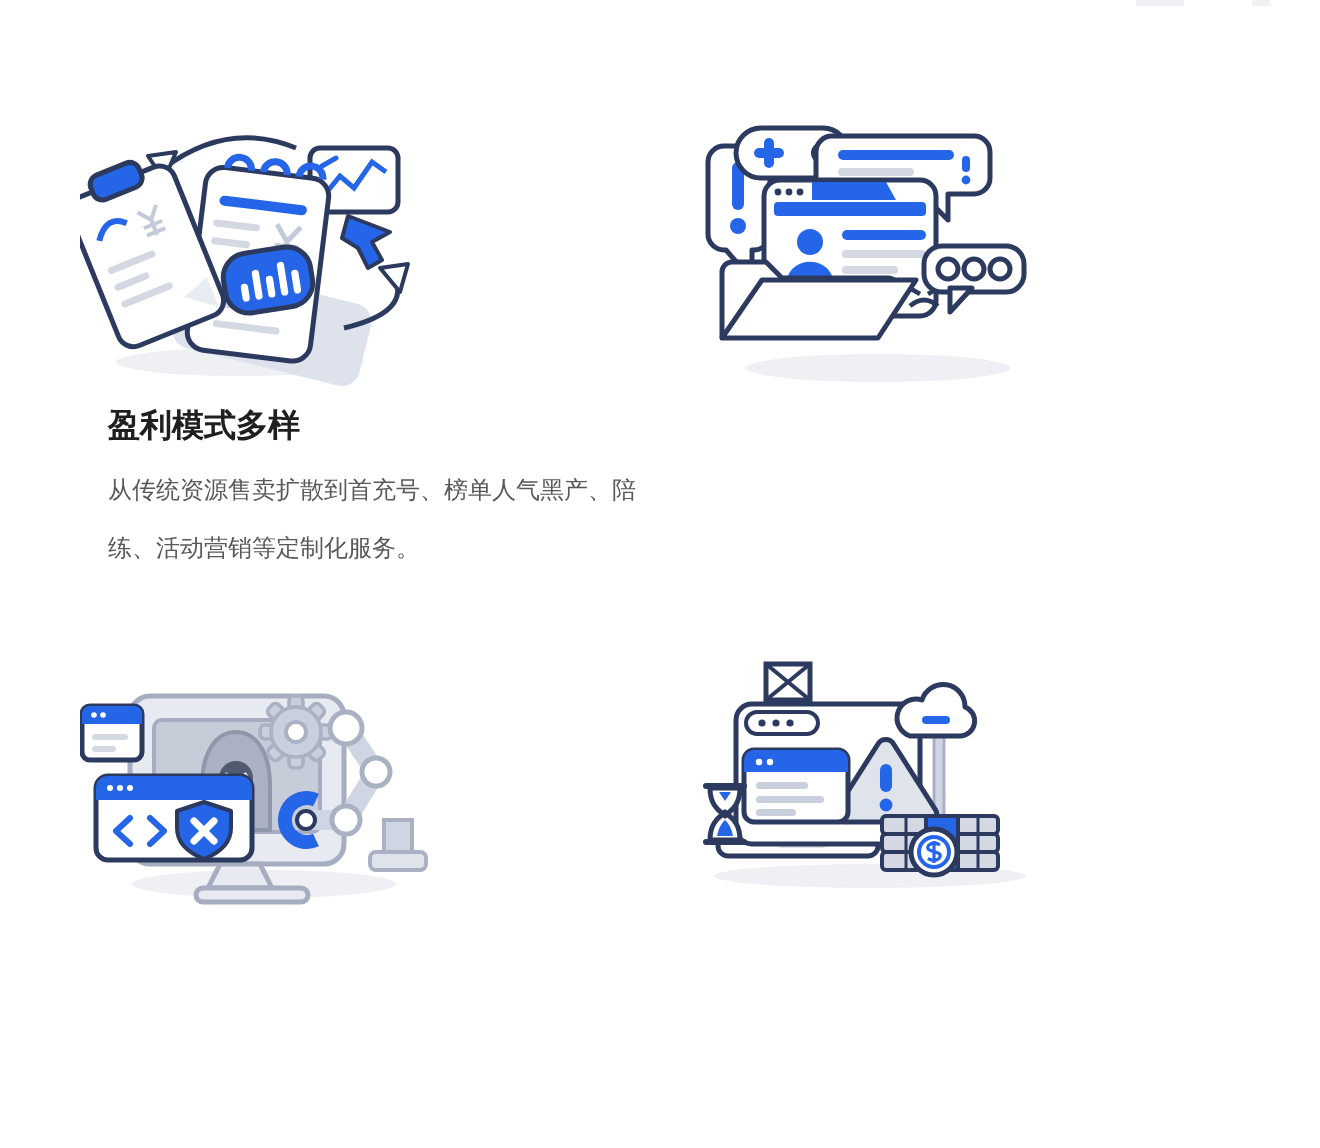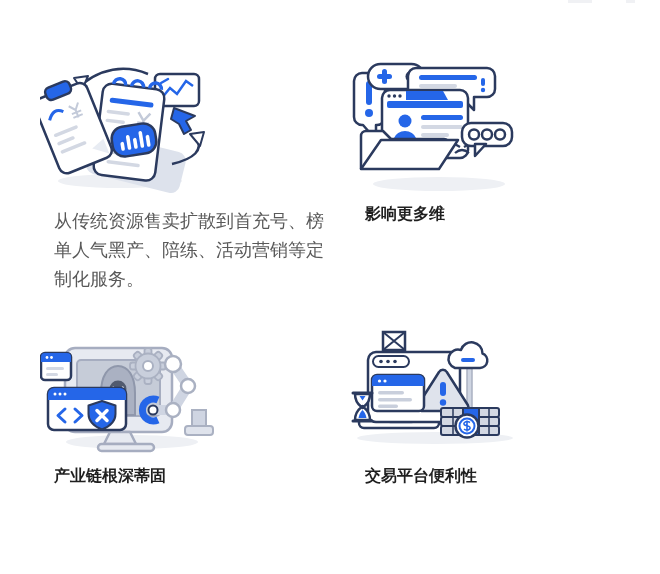--- a/index.html
+++ b/index.html
@@ -8,21 +8,21 @@
     background:#ffffff;
     font-family:"Liberation Sans","DejaVu Sans",sans-serif;
   }
   .artifact{position:absolute;top:0;height:3px;background:#f0f1f4;}
   .feature{position:absolute;width:288px;}
   .feature .illus{width:178px;height:150px;margin-left:-14px;}
   .feature h3{
     margin:4px 0 0;font-size:16px;line-height:20px;font-weight:700;color:#1f1f1f;
   }
   .feature p{
-    margin:7px 0 0;width:272px;font-size:18px;line-height:29px;color:#595959;
+    margin:7px 0 0;width:272px;font-size:12px;line-height:29px;color:#595959;
   }
   .f1{left:54px;top:50px}
   .f2{left:365px;top:50px}
   .f3{left:54px;top:312px}
   .f4{left:365px;top:312px}
   svg .ln{stroke-linecap:round;}
 </style>
 </head>
 <body>
 
@@ -79,20 +79,21 @@
           <rect x="106" y="87" width="3.6" height="12" rx="1.8"></rect>
         </g>
       </g>
 
       <g>
         <path d="M132 114 Q 166 106 157 88" fill="none" stroke="#2b3a5e" stroke-width="2.5"></path>
         <polygon points="150,84 164,82 160,96" fill="#fff" stroke="#2b3a5e" stroke-width="2" stroke-linejoin="round"></polygon>
       </g>
     </svg>
   </div>
+  <h3>盈利模式多样</h3>
   <p>从传统资源售卖扩散到首充号、榜单人气黑产、陪练、活动营销等定制化服务。</p>
 </section>
 
 <section class="feature f2">
   <div class="illus">
     <svg viewBox="0 0 178 150" width="178" height="150">
       <ellipse cx="88" cy="134" rx="66" ry="7" fill="#eef0f4"></ellipse>
 
       <g>
         <path d="M11 23 h15 a8 8 0 0 1 8 8 v36 a8 8 0 0 1 -8 8 h-1 v15 l-13 -15 h-1 a8 8 0 0 1 -8 -8 v-36 a8 8 0 0 1 8 -8 z" fill="#fff" stroke="#2b3a5e" stroke-width="2.5" stroke-linejoin="round"></path>
@@ -142,21 +143,20 @@
         <circle cx="149" cy="84.5" r="5" fill="#fff" stroke="#2b3a5e" stroke-width="2.5"></circle>
       </g>
 
       <g>
         <path d="M10 119 V86 a5 5 0 0 1 5 -5 h17 l8 8 h53 a5 5 0 0 1 5 5 v6" fill="#fff" stroke="#2b3a5e" stroke-width="2.5" stroke-linejoin="round"></path>
         <polygon points="16,119 29,93 61,93 49,119" fill="#2566e8"></polygon>
         <polygon points="10,119 30,90 107,90 88,119" fill="#fff" stroke="#2b3a5e" stroke-width="2.5" stroke-linejoin="round"></polygon>
       </g>
     </svg>
   </div>
-  <h3>影响更多维</h3>
 </section>
 
 <section class="feature f3">
   <div class="illus">
     <svg viewBox="0 0 178 150" width="178" height="150">
       <ellipse cx="92" cy="130" rx="66" ry="7" fill="#eef0f4"></ellipse>
 
       <g>
         <rect x="25" y="36" width="107" height="84" rx="10" fill="#e7eaf1" stroke="#a6adc0" stroke-width="2.5"></rect>
         <rect x="37" y="48" width="83" height="56" rx="4" fill="#c6ccd8" stroke="#a6adc0" stroke-width="2"></rect>
@@ -212,21 +212,20 @@
         <circle cx="20" cy="82" r="1.5" fill="#fff"></circle>
         <circle cx="25" cy="82" r="1.5" fill="#fff"></circle>
         <path d="M25 97 l-7 6.5 7 6.5 M35 97 l7 6.5 -7 6.5" fill="none" stroke="#2566e8" stroke-width="3" stroke-linejoin="round" stroke-linecap="round"></path>
         <g>
           <path d="M62 89 l13.5 4.5 v8.5 c0 8 -6 12.5 -13.5 15.5 c-7.5 -3 -13.5 -7.5 -13.5 -15.5 v-8.5 z" fill="#2566e8" stroke="#2b3a5e" stroke-width="2" stroke-linejoin="round"></path>
           <path class="ln" d="M57 98.5 l10 10 M67 98.5 l-10 10" stroke="#fff" stroke-width="3.5"></path>
         </g>
       </g>
     </svg>
   </div>
-  <h3>产业链根深蒂固</h3>
 </section>
 
 <section class="feature f4">
   <div class="illus">
     <svg viewBox="0 0 178 150" width="178" height="150">
       <ellipse cx="84" cy="126" rx="78" ry="6" fill="#eef0f4"></ellipse>
 
       <g>
         <rect x="8" y="106" width="80" height="10" rx="5" fill="#fff" stroke="#2b3a5e" stroke-width="2.5"></rect>
         <rect x="38" y="108.5" width="24" height="3.5" rx="1.75" fill="#dfe3ec"></rect>
@@ -283,14 +282,13 @@
         <path d="M8.5 84 h6 l-3 4.5 z" fill="#2566e8"></path>
         <path class="ln" d="M2 81 h19 M2 109 h19" stroke="#2b3a5e" stroke-width="3"></path>
       </g>
 
       <g>
         <rect x="32" y="20" width="22" height="18" fill="#fff" stroke="#2b3a5e" stroke-width="2.5"></rect>
         <path d="M32 20 l22 18 M54 20 l-22 18" stroke="#2b3a5e" stroke-width="2"></path>
       </g>
     </svg>
   </div>
-  <h3>交易平台便利性</h3>
 </section>
 
 </body></html>

